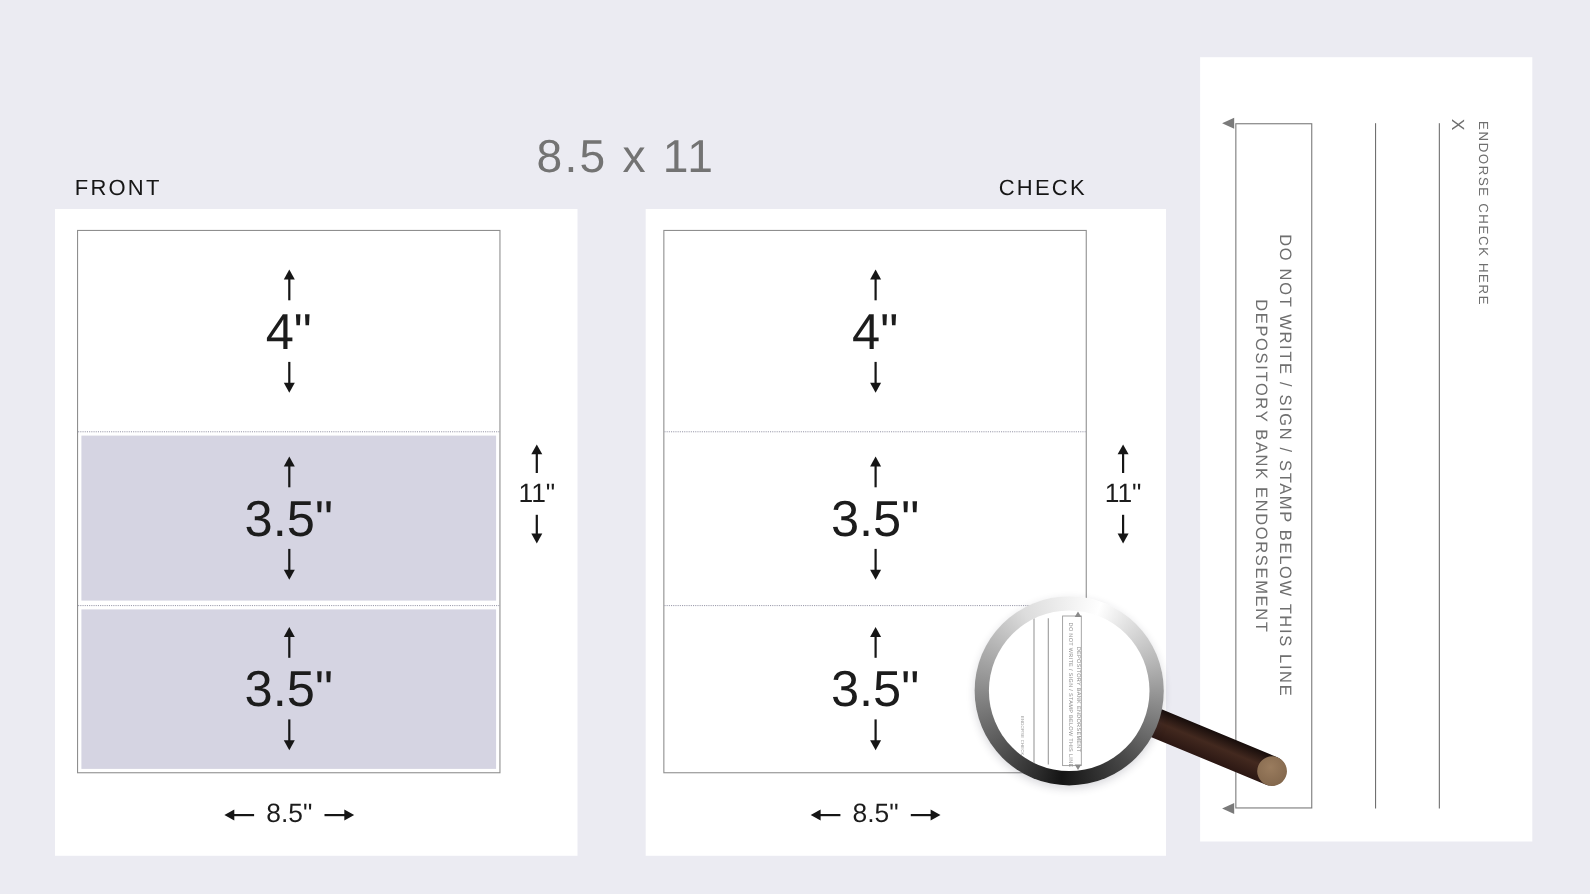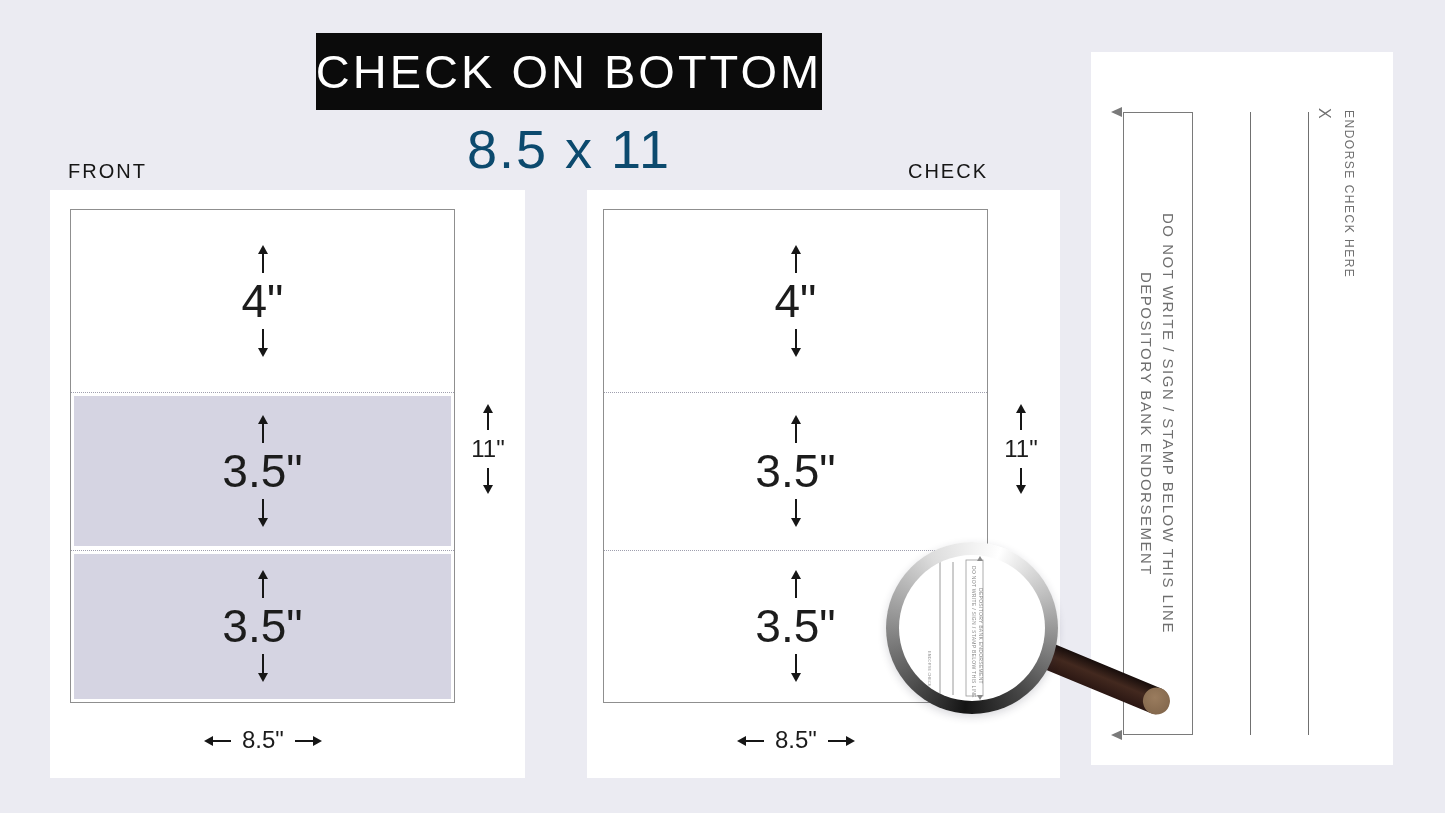--- a/index.html
+++ b/index.html
@@ -3,21 +3,21 @@
 <meta charset="utf-8">
 <style>
   html,body{margin:0;padding:0;background:#ebebf2;font-family:"Liberation Sans",sans-serif;}
   .stage{position:relative;width:1445px;height:813px;background:#ebebf2;overflow:hidden;}
 
   
   .title-bar{position:absolute;left:316px;top:33px;width:506px;height:77px;background:#0b0b0b;
     color:#fff;display:flex;align-items:center;justify-content:center;
     font-size:47px;font-weight:300;letter-spacing:3px;white-space:nowrap;}
   .size-subtitle{position:absolute;left:316px;top:118px;width:506px;text-align:center;
-    font-size:54px;font-weight:300;color:#0c4a6e;letter-spacing:2px;}
+    font-size:42px;font-weight:300;color:#737373;letter-spacing:2px;}
 
   
   .panel-label{position:absolute;top:160px;font-size:20px;letter-spacing:2px;color:#161616;font-weight:400;}
   .front-label{left:68px;}
   .back-label{left:788px;width:200px;text-align:right;}
 
   
   .panel{position:absolute;top:190px;height:588px;background:#fff;}
   .front-panel{left:50px;width:475px;}
   .back-panel{left:587px;width:473px;}
@@ -89,23 +89,20 @@
   .mag-ring{position:absolute;left:886px;top:542px;width:172px;height:172px;border-radius:50%;z-index:31;
     background:conic-gradient(from 200deg,#2b2b2b,#8a8a8a 70deg,#dcdcdc 130deg,#ffffff 180deg,#b8b8b8 230deg,#4a4a4a 300deg,#141414 345deg,#2b2b2b 360deg);
     box-shadow:0 3px 8px rgba(40,40,60,.18);}
   .mag-lens{position:absolute;left:13px;top:13px;width:146px;height:146px;border-radius:50%;background:#fff;overflow:hidden;}
 </style>
 </head>
 <body>
 
 <div class="stage">
 
-  <div class="title-bar">
-    <span>CHECK ON BOTTOM</span>
-  </div>
   <div class="size-subtitle">8.5 x 11</div>
 
   <div class="panel-label front-label">FRONT</div>
   <div class="panel-label back-label">CHECK</div>
 
   <div class="panel front-panel">
     <div class="sheet">
       <div class="fill fill-2"></div>
       <div class="fill fill-3"></div>
       <div class="fold fold-1"></div>

